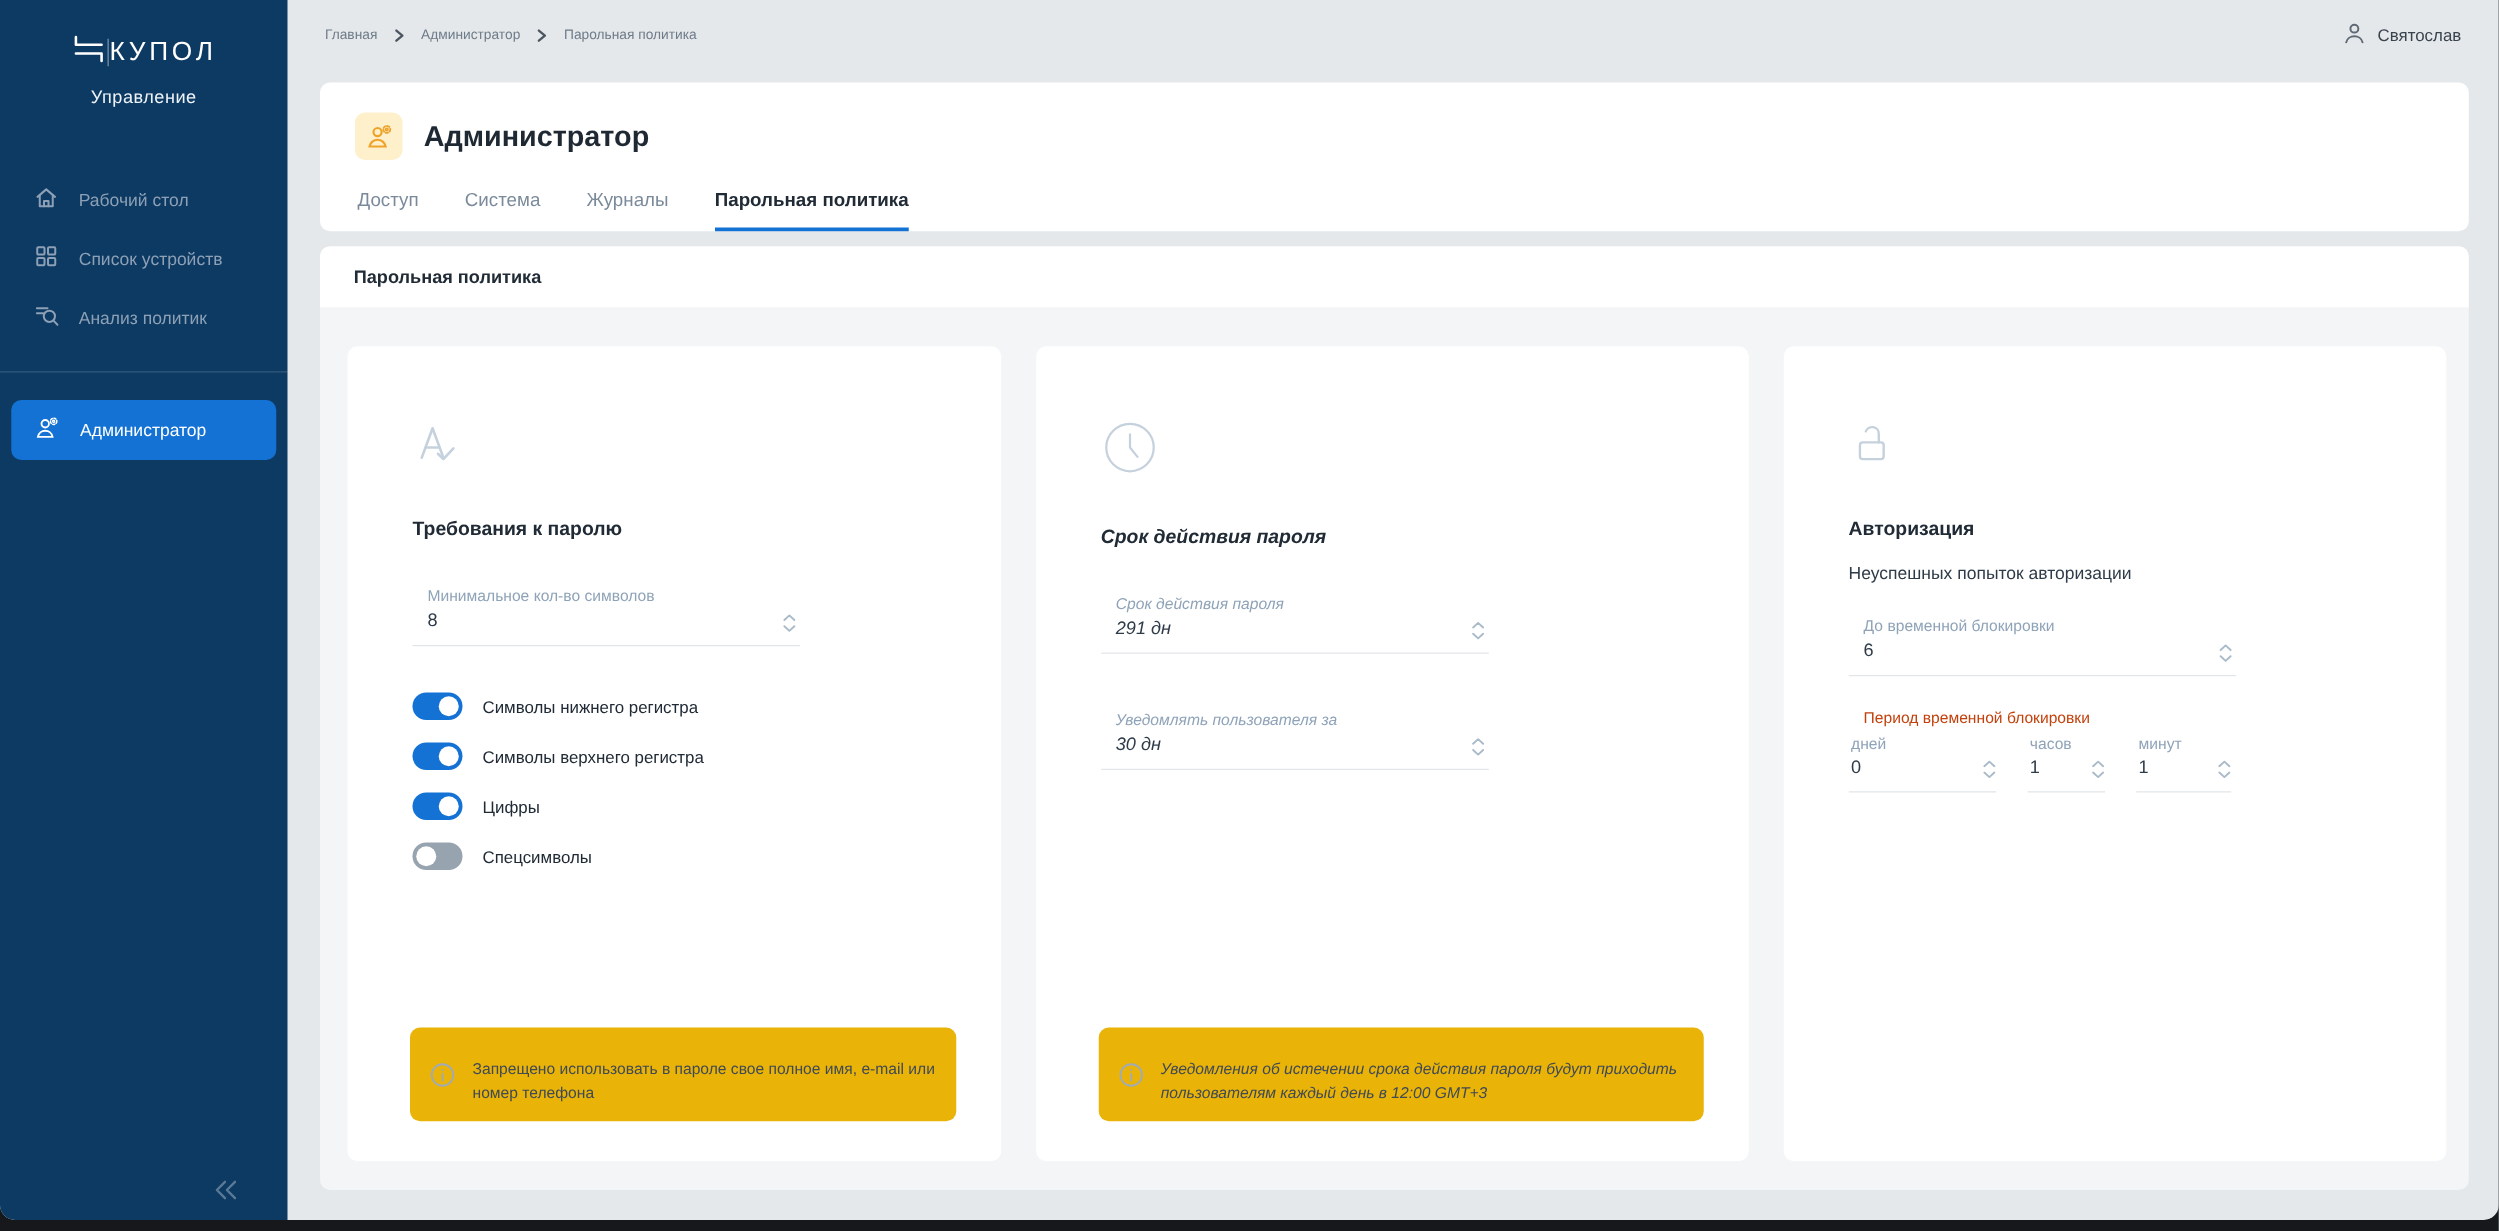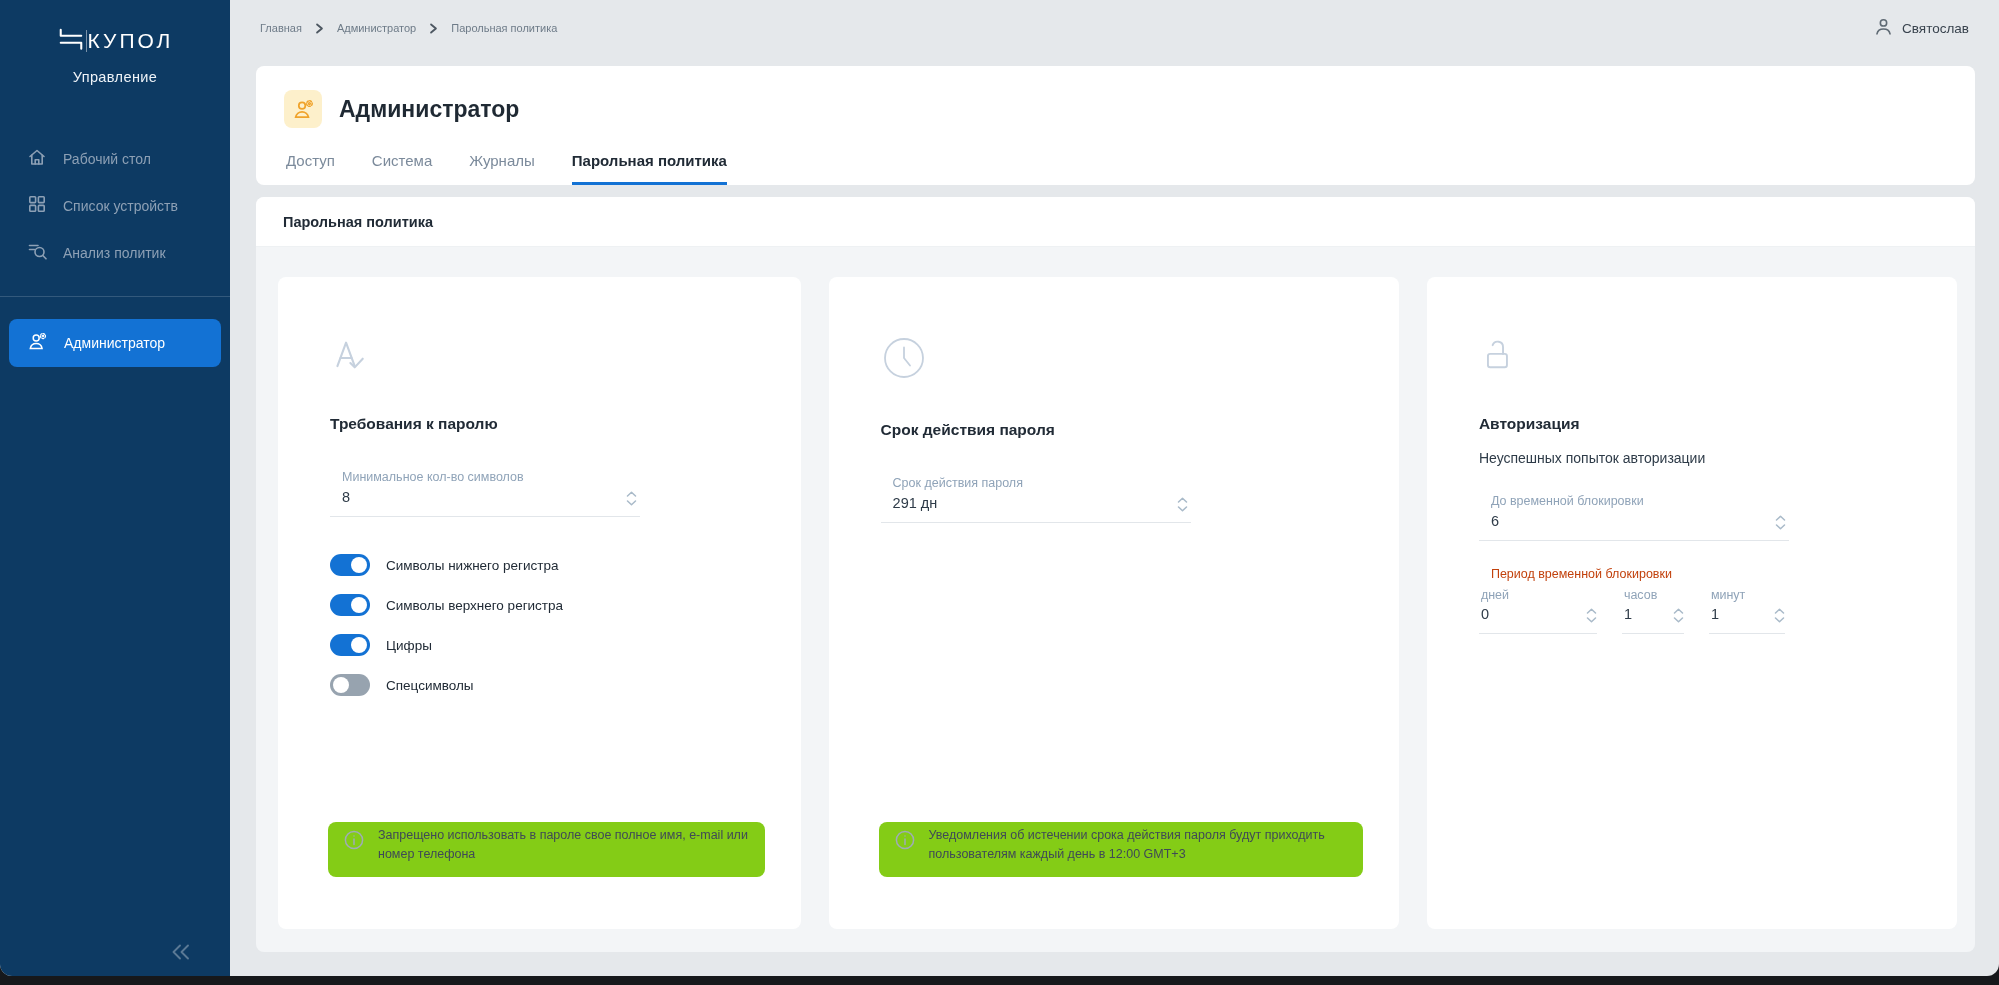--- a/index.html
+++ b/index.html
@@ -84,21 +84,21 @@
     font-size:14.5px; font-weight:700; color:#212b36;
     border-bottom:1px solid #eef1f3;
   }
   .cards { display:flex; gap:28px; padding:30px 18px 23px 22px; }
   .card {
     background:#ffffff; border-radius:8px;
     height:652px;
     padding:58px 36px 0 52px;
     position:relative;
   }
-  .card-1 { flex:519 0 0; } .card-2 { flex:576 0 0; } .card-3 { flex:528 0 0; }
+  .card-1 { flex:519 0 0; } .card-2 { flex:576 0 0;font-style:italic; } .card-3 { flex:528 0 0; }
   .card-icon { color:#c6d1de; line-height:0; }
   .card-title { font-size:15.5px; font-weight:700; color:#212b36; margin-top:40px; }
   .card-subtitle { font-size:14px; color:#2e3b48; margin-top:17px; }
   
   .field {
     position:relative; width:310px;
     border-bottom:1px solid #e2e6ea;
     padding:0 30px 9px 12px;
     cursor:text;
   }
@@ -114,23 +114,23 @@
   .switch { width:40px; height:22px; border-radius:11px; position:relative; cursor:pointer; flex:0 0 auto; }
   .switch.on { background:#1372d4; }
   .switch.off { background:#97a3af; }
   .switch .knob { position:absolute; top:3px; width:16px; height:16px; border-radius:50%; background:#ffffff; }
   .switch.on .knob { right:3px; }
   .switch.off .knob { left:3px; }
   .toggle-label { font-size:13.5px; color:#212b36; }
   
   .info-box {
     position:absolute; left:50px; right:36px; top:545px;
-    background:#84cc16; border-radius:8px;
+    background:#eab308; border-radius:8px;
     display:flex; gap:13px; align-items:flex-start;
-    padding:4px 16px 12px 15px;
+    padding:24px 16px 12px 15px;
   }
   .info-icon { color:#9fabb7; line-height:0; margin-top:3px; flex:0 0 auto; }
   .info-text { font-size:12.5px; color:#3f4a56; line-height:1.55; }
   
   .period-label { font-size:12.5px; color:#c2410c; margin-top:26px; padding-left:12px; }
   .period-row { display:flex; gap:25px; margin-top:7px; }
   .mini-field { position:relative; border-bottom:1px solid #e2e6ea; padding:0 20px 9px 2px; cursor:text; }
   .mini-days  { width:118px; }
   .mini-hours { width:62px; }
   .mini-mins  { width:76px; }
@@ -342,20 +342,32 @@
             <div class="spinner">
               <span class="spin-btn"><svg width="11" height="6" viewBox="0 0 11 6" fill="none" stroke="currentColor" stroke-width="1.5" stroke-linecap="round" stroke-linejoin="round">
                     <path d="M1.5 5 L5.5 1.3 L9.5 5"></path>
                   </svg></span>
               <span class="spin-btn"><svg width="11" height="6" viewBox="0 0 11 6" fill="none" stroke="currentColor" stroke-width="1.5" stroke-linecap="round" stroke-linejoin="round">
                     <path d="M1.5 1 L5.5 4.7 L9.5 1"></path>
                   </svg></span>
             </div>
           </div>
 
+          <div class="field mt-46">
+            <div class="field-label">Уведомлять пользователя за</div>
+            <div class="field-value">30 дн</div>
+            <div class="spinner">
+              <span class="spin-btn"><svg width="11" height="6" viewBox="0 0 11 6" fill="none" stroke="currentColor" stroke-width="1.5" stroke-linecap="round" stroke-linejoin="round">
+                    <path d="M1.5 5 L5.5 1.3 L9.5 5"></path>
+                  </svg></span>
+              <span class="spin-btn"><svg width="11" height="6" viewBox="0 0 11 6" fill="none" stroke="currentColor" stroke-width="1.5" stroke-linecap="round" stroke-linejoin="round">
+                    <path d="M1.5 1 L5.5 4.7 L9.5 1"></path>
+                  </svg></span>
+            </div>
+          </div>
 
           <div class="info-box">
             <span class="info-icon">
               <svg width="22" height="22" viewBox="0 0 22 22" fill="none" stroke="currentColor" stroke-width="1.5" stroke-linecap="round">
                 <circle cx="11" cy="11" r="8.6"></circle>
                 <path d="M11 10 V15.4"></path>
                 <path d="M11 6.9 V7.1"></path>
               </svg>
             </span>
             <span class="info-text">Уведомления об истечении срока действия пароля будут приходить пользователям каждый день в 12:00 GMT+3</span>

